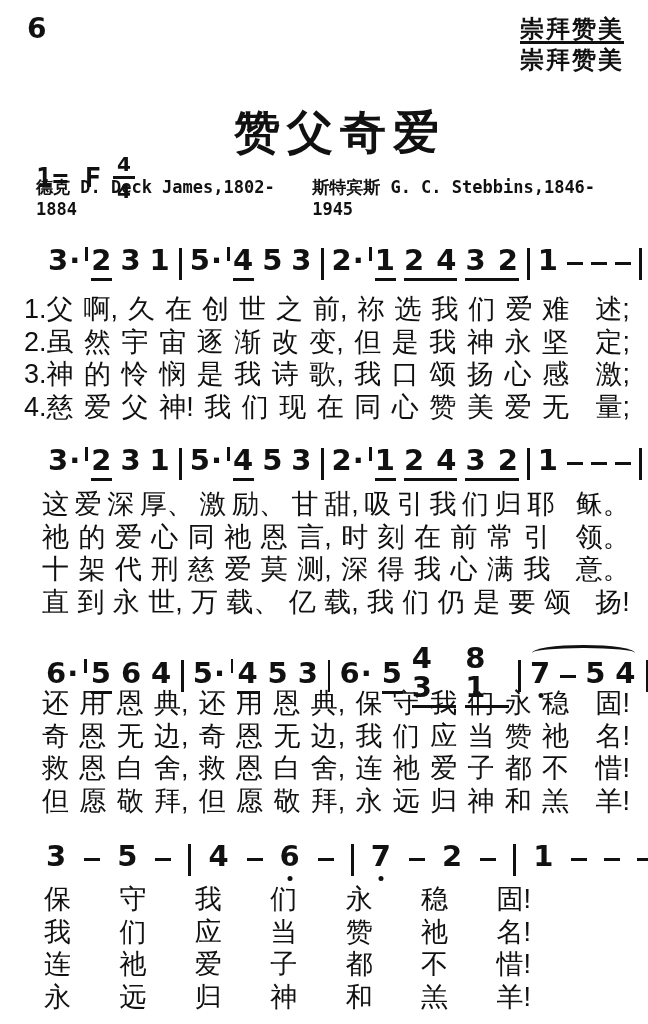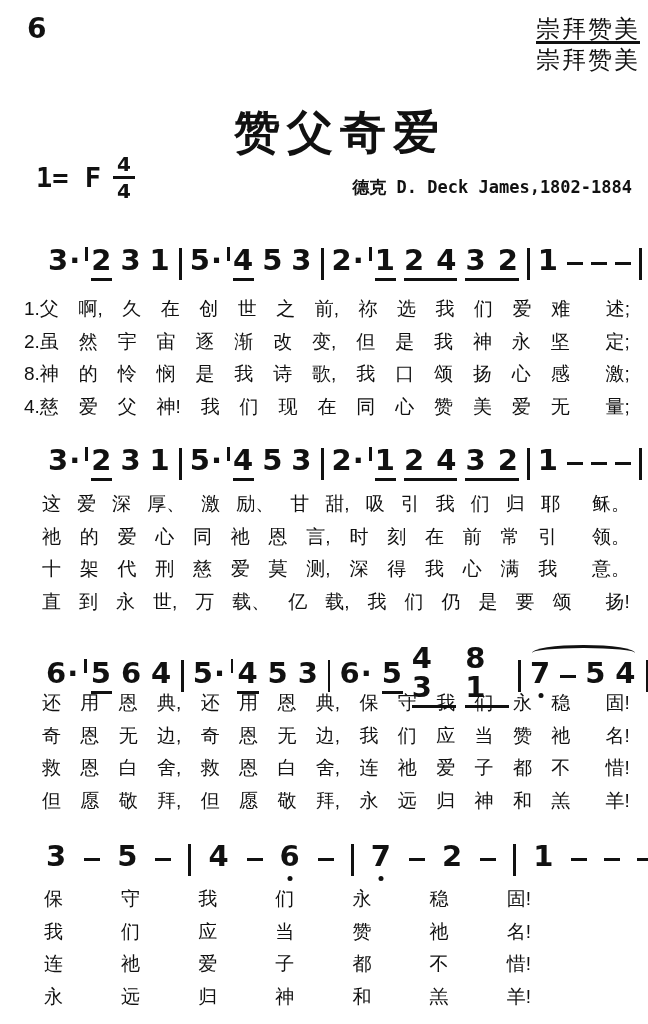--- a/index.html
+++ b/index.html
@@ -1,21 +1,21 @@
 <!DOCTYPE html>
 <html><head>
 <meta charset="utf-8">
 <style>
   html,body{margin:0;padding:0;background:#fff;}
   .page{position:relative;width:648px;height:1024px;background:#fff;color:#111;
         font-family:"Liberation Sans","DejaVu Sans",sans-serif;overflow:hidden;}
 
   .page-number{position:absolute;top:12px;left:27px;font-size:28px;font-weight:bold;
                font-family:"DejaVu Sans",sans-serif;}
-  .category{position:absolute;top:13px;right:8px;text-align:right;font-weight:normal;
+  .category{position:absolute;top:13px;right:24px;text-align:right;font-weight:bold;
             font-size:24px;line-height:31px;letter-spacing:2px;}
   .category .cat1{text-decoration:underline;text-decoration-thickness:3px;text-underline-offset:4px;}
 
   .title{position:absolute;top:86px;left:0;width:100%;margin:16px;text-align:center;
          font-size:46px;font-weight:bold;letter-spacing:7px;}
 
   .keysig{position:absolute;top:154px;left:36px;display:flex;align-items:center;gap:12px;}
   .key-text{font-size:27px;font-weight:bold;font-family:"DejaVu Sans Mono","DejaVu Sans",monospace;}
   .timesig{display:flex;flex-direction:column;align-items:center;font-size:20px;font-weight:bold;
            line-height:1;font-family:"DejaVu Sans",sans-serif;}
@@ -40,21 +40,21 @@
   .tick{width:3px;height:14px;background:#111;transform:translateY(-10px);margin:0 -5px 0 -4px;}
   .bar{width:3px;height:32px;background:#111;}
   .dash{width:16px;height:3px;background:#111;}
   .slur{position:relative;display:flex;align-items:center;gap:9px;}
   .slur::before{content:"";position:absolute;top:-14px;left:2px;right:2px;height:13px;
                 border-top:3px solid #111;border-radius:50% 50% 0 0;}
 
   
   .lyrics-block{position:absolute;}
   .lyric-line{display:flex;justify-content:space-between;align-items:flex-end;
-              font-size:19px;line-height:32.5px;white-space:nowrap;}
+              font-size:27px;line-height:32.5px;white-space:nowrap;}
   .lyrics-1{top:293px;left:24px;width:606px;}
   .lyrics-2{top:488px;left:42px;width:588px;}
   .lyrics-3{top:687px;left:42px;width:588px;}
   .lyrics-4{top:883px;left:44px;width:487px;}
   .lyrics-1 .lyric-token:last-child,
   .lyrics-2 .lyric-token:last-child,
   .lyrics-3 .lyric-token:last-child{margin-left:16px;}
 </style>
 </head>
 <body>
@@ -73,20 +73,21 @@
   <div class="keysig">
     <span class="key-text">1= F</span>
     <span class="timesig">
       <span class="ts-num">4</span>
       <span class="ts-den">4</span>
     </span>
   </div>
 
   <div class="composers">
     <span>德克 D. Deck James,1802-1884</span>
+    <span>斯特宾斯 G. C. Stebbins,1846-1945</span>
   </div>
 
   <div id="score">
       <div class="music-line music-1">
         <span class="note">3·</span>
         <span class="tick"></span>
         <span class="note u">2</span>
         <span class="note">3</span>
         <span class="note">1</span>
         <span class="bar"></span>
@@ -137,21 +138,21 @@
           <span class="lyric-token">变,</span>
           <span class="lyric-token">但</span>
           <span class="lyric-token">是</span>
           <span class="lyric-token">我</span>
           <span class="lyric-token">神</span>
           <span class="lyric-token">永</span>
           <span class="lyric-token">坚</span>
           <span class="lyric-token">定;</span>
         </div>
         <div class="lyric-line">
-          <span class="lyric-token">8.神</span>
+          <span class="lyric-token">3.神</span>
           <span class="lyric-token">的</span>
           <span class="lyric-token">怜</span>
           <span class="lyric-token">悯</span>
           <span class="lyric-token">是</span>
           <span class="lyric-token">我</span>
           <span class="lyric-token">诗</span>
           <span class="lyric-token">歌,</span>
           <span class="lyric-token">我</span>
           <span class="lyric-token">口</span>
           <span class="lyric-token">颂</span>

